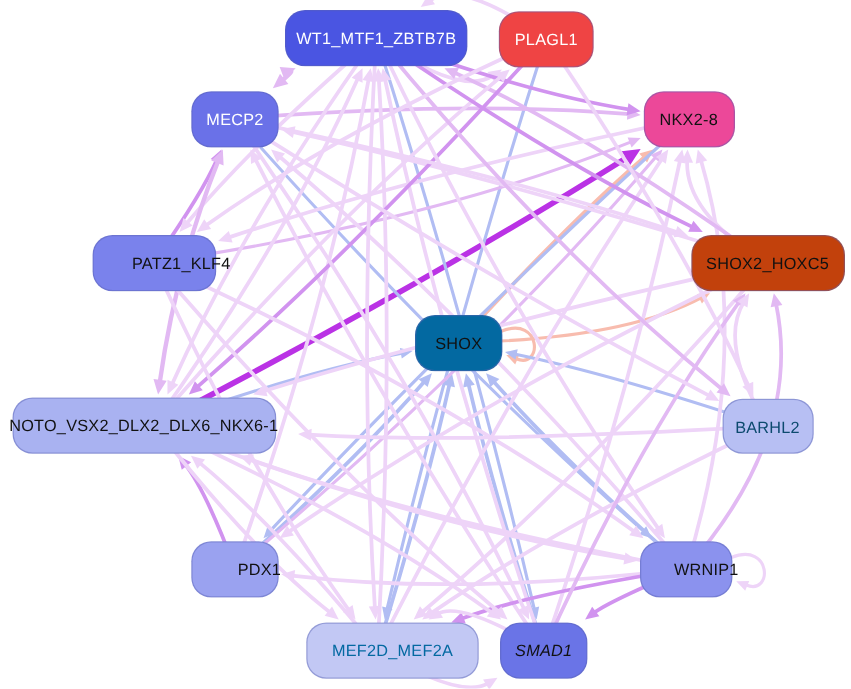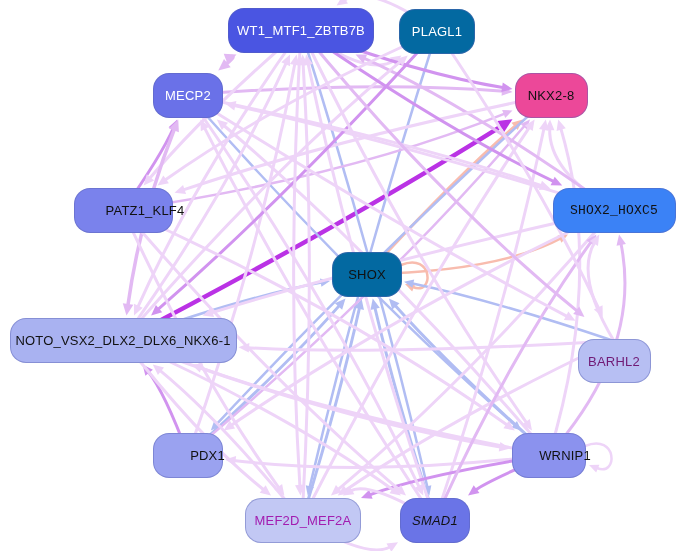--- a/index.html
+++ b/index.html
@@ -318,50 +318,50 @@
       </g>
       <g>
         <path d="M 437 31 Q 271.05 104.8 164.3919099180429 180.5881193962978" fill="none" stroke="#eed4f8" stroke-width="3" stroke-linecap="round"></path>
         <polygon points="157.47932509505705,185.5 163.33974634810886,175.4473653833048 168.90036589946982,183.27293310743968" fill="#eed4f8"></polygon>
       </g>
     </svg>
   <div id="node-layer">
       <div class="node" style="left: 228px; top: 7.5px; width: 146px; height: 45px; background: rgb(74, 85, 226); color: rgb(255, 255, 255);">
         <span>WT1_MTF1_ZBTB7B</span>
       </div>
-      <div class="node" style="left: 399px; top: 8.5px; width: 76px; height: 45px; background: #0369a1; color: rgb(255, 255, 255);">
+      <div class="node" style="left: 399px; top: 8.5px; width: 76px; height: 45px; background: #ef4444; color: rgb(255, 255, 255);">
         <span>PLAGL1</span>
       </div>
       <div class="node" style="left: 153px; top: 72.5px; width: 70px; height: 45px; background: rgb(106, 113, 232); color: rgb(255, 255, 255);">
         <span>MECP2</span>
       </div>
       <div class="node" style="left: 514.5px; top: 72.5px; width: 73px; height: 45px; background: #ec4899; color: rgb(17, 17, 17);">
         <span>NKX2-8</span>
       </div>
       <div class="node" style="left: 73.5px; top: 187.5px; width: 99px; height: 45px; background: rgb(122, 130, 236); color: rgb(17, 17, 17); padding-left: 44px;">
         <span>PATZ1_KLF4</span>
       </div>
-      <div class="node" style="left: 552.5px; top: 187.5px; width: 123px; height: 45px; background: #3b82f6; color: rgb(17, 17, 17); font-family: Liberation Mono, monospace;">
+      <div class="node" style="left: 552.5px; top: 187.5px; width: 123px; height: 45px; background: #c2410c; color: rgb(17, 17, 17);">
         <span>SHOX2_HOXC5</span>
       </div>
       <div class="node" style="left: 332px; top: 251.5px; width: 70px; height: 45px; background: #0369a1; color: rgb(17, 17, 17);">
         <span>SHOX</span>
       </div>
-      <div class="node" style="left: 9.5px; top: 317.5px; width: 227px; height: 45px; background: rgb(169, 178, 241); color: rgb(17, 17, 17);">
+      <div class="node" style="left: 9.5px; top: 317.5px; width: 211px; height: 45px; background: rgb(169, 178, 241); color: rgb(17, 17, 17);">
         <span>NOTO_VSX2_DLX2_DLX6_NKX6-1</span>
       </div>
-      <div class="node" style="left: 577.5px; top: 319px; width: 73px; height: 44px; background: rgb(183, 191, 243); color: #701a75; margin-top: 20px;">
+      <div class="node" style="left: 577.5px; top: 319px; width: 73px; height: 44px; background: rgb(183, 191, 243); color: #0c4a6e;">
         <span>BARHL2</span>
       </div>
       <div class="node" style="left: 153px; top: 432.5px; width: 70px; height: 45px; background: rgb(154, 162, 240); color: rgb(17, 17, 17); padding-left: 39px;">
         <span>PDX1</span>
       </div>
       <div class="node" style="left: 512px; top: 432.5px; width: 74px; height: 45px; background: rgb(139, 146, 238); color: rgb(17, 17, 17); padding-left: 32px;">
         <span>WRNIP1</span>
       </div>
-      <div class="node" style="left: 245px; top: 497.5px; width: 116px; height: 45px; background: rgb(194, 200, 244); color: #a21caf;">
+      <div class="node" style="left: 245px; top: 497.5px; width: 138px; height: 45px; background: rgb(194, 200, 244); color: #0369a1;">
         <span>MEF2D_MEF2A</span>
       </div>
       <div class="node" style="left: 400px; top: 497.5px; width: 70px; height: 45px; background: rgb(106, 116, 231); color: rgb(17, 17, 17); font-style: italic;">
         <span>SMAD1</span>
       </div>
     </div>
 </div>
 
 </body></html>

